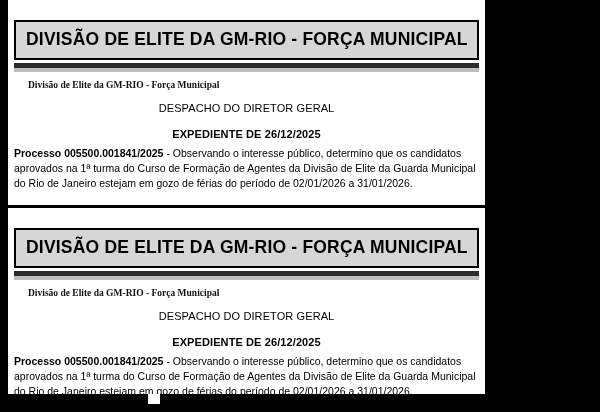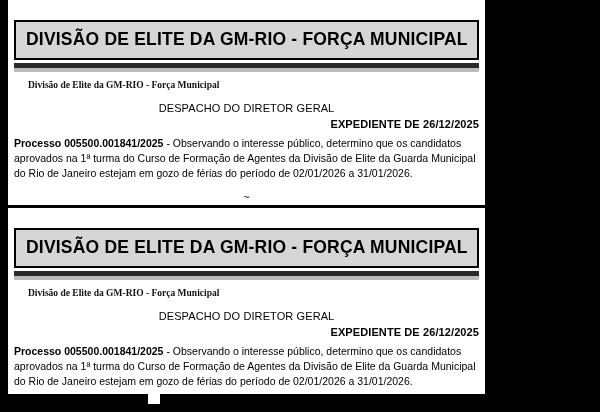--- a/index.html
+++ b/index.html
@@ -74,22 +74,21 @@
     font-size: 11px;
     font-weight: normal;
     color: #000000;
     letter-spacing: 0.1px;
   }
   .headline-2 {
     font-size: 11px;
     font-weight: bold;
     color: #000000;
     letter-spacing: 0.1px;
-    margin-top: 4px;
-    text-align: right;
+    margin-top: 14px;
   }
   .body-text {
     margin: 6px 0 0 0;
     font-size: 10.5px;
     line-height: 1.42;
     color: #000000;
     text-align: left;
   }
   .body-text .proc-label {
     font-weight: bold;

